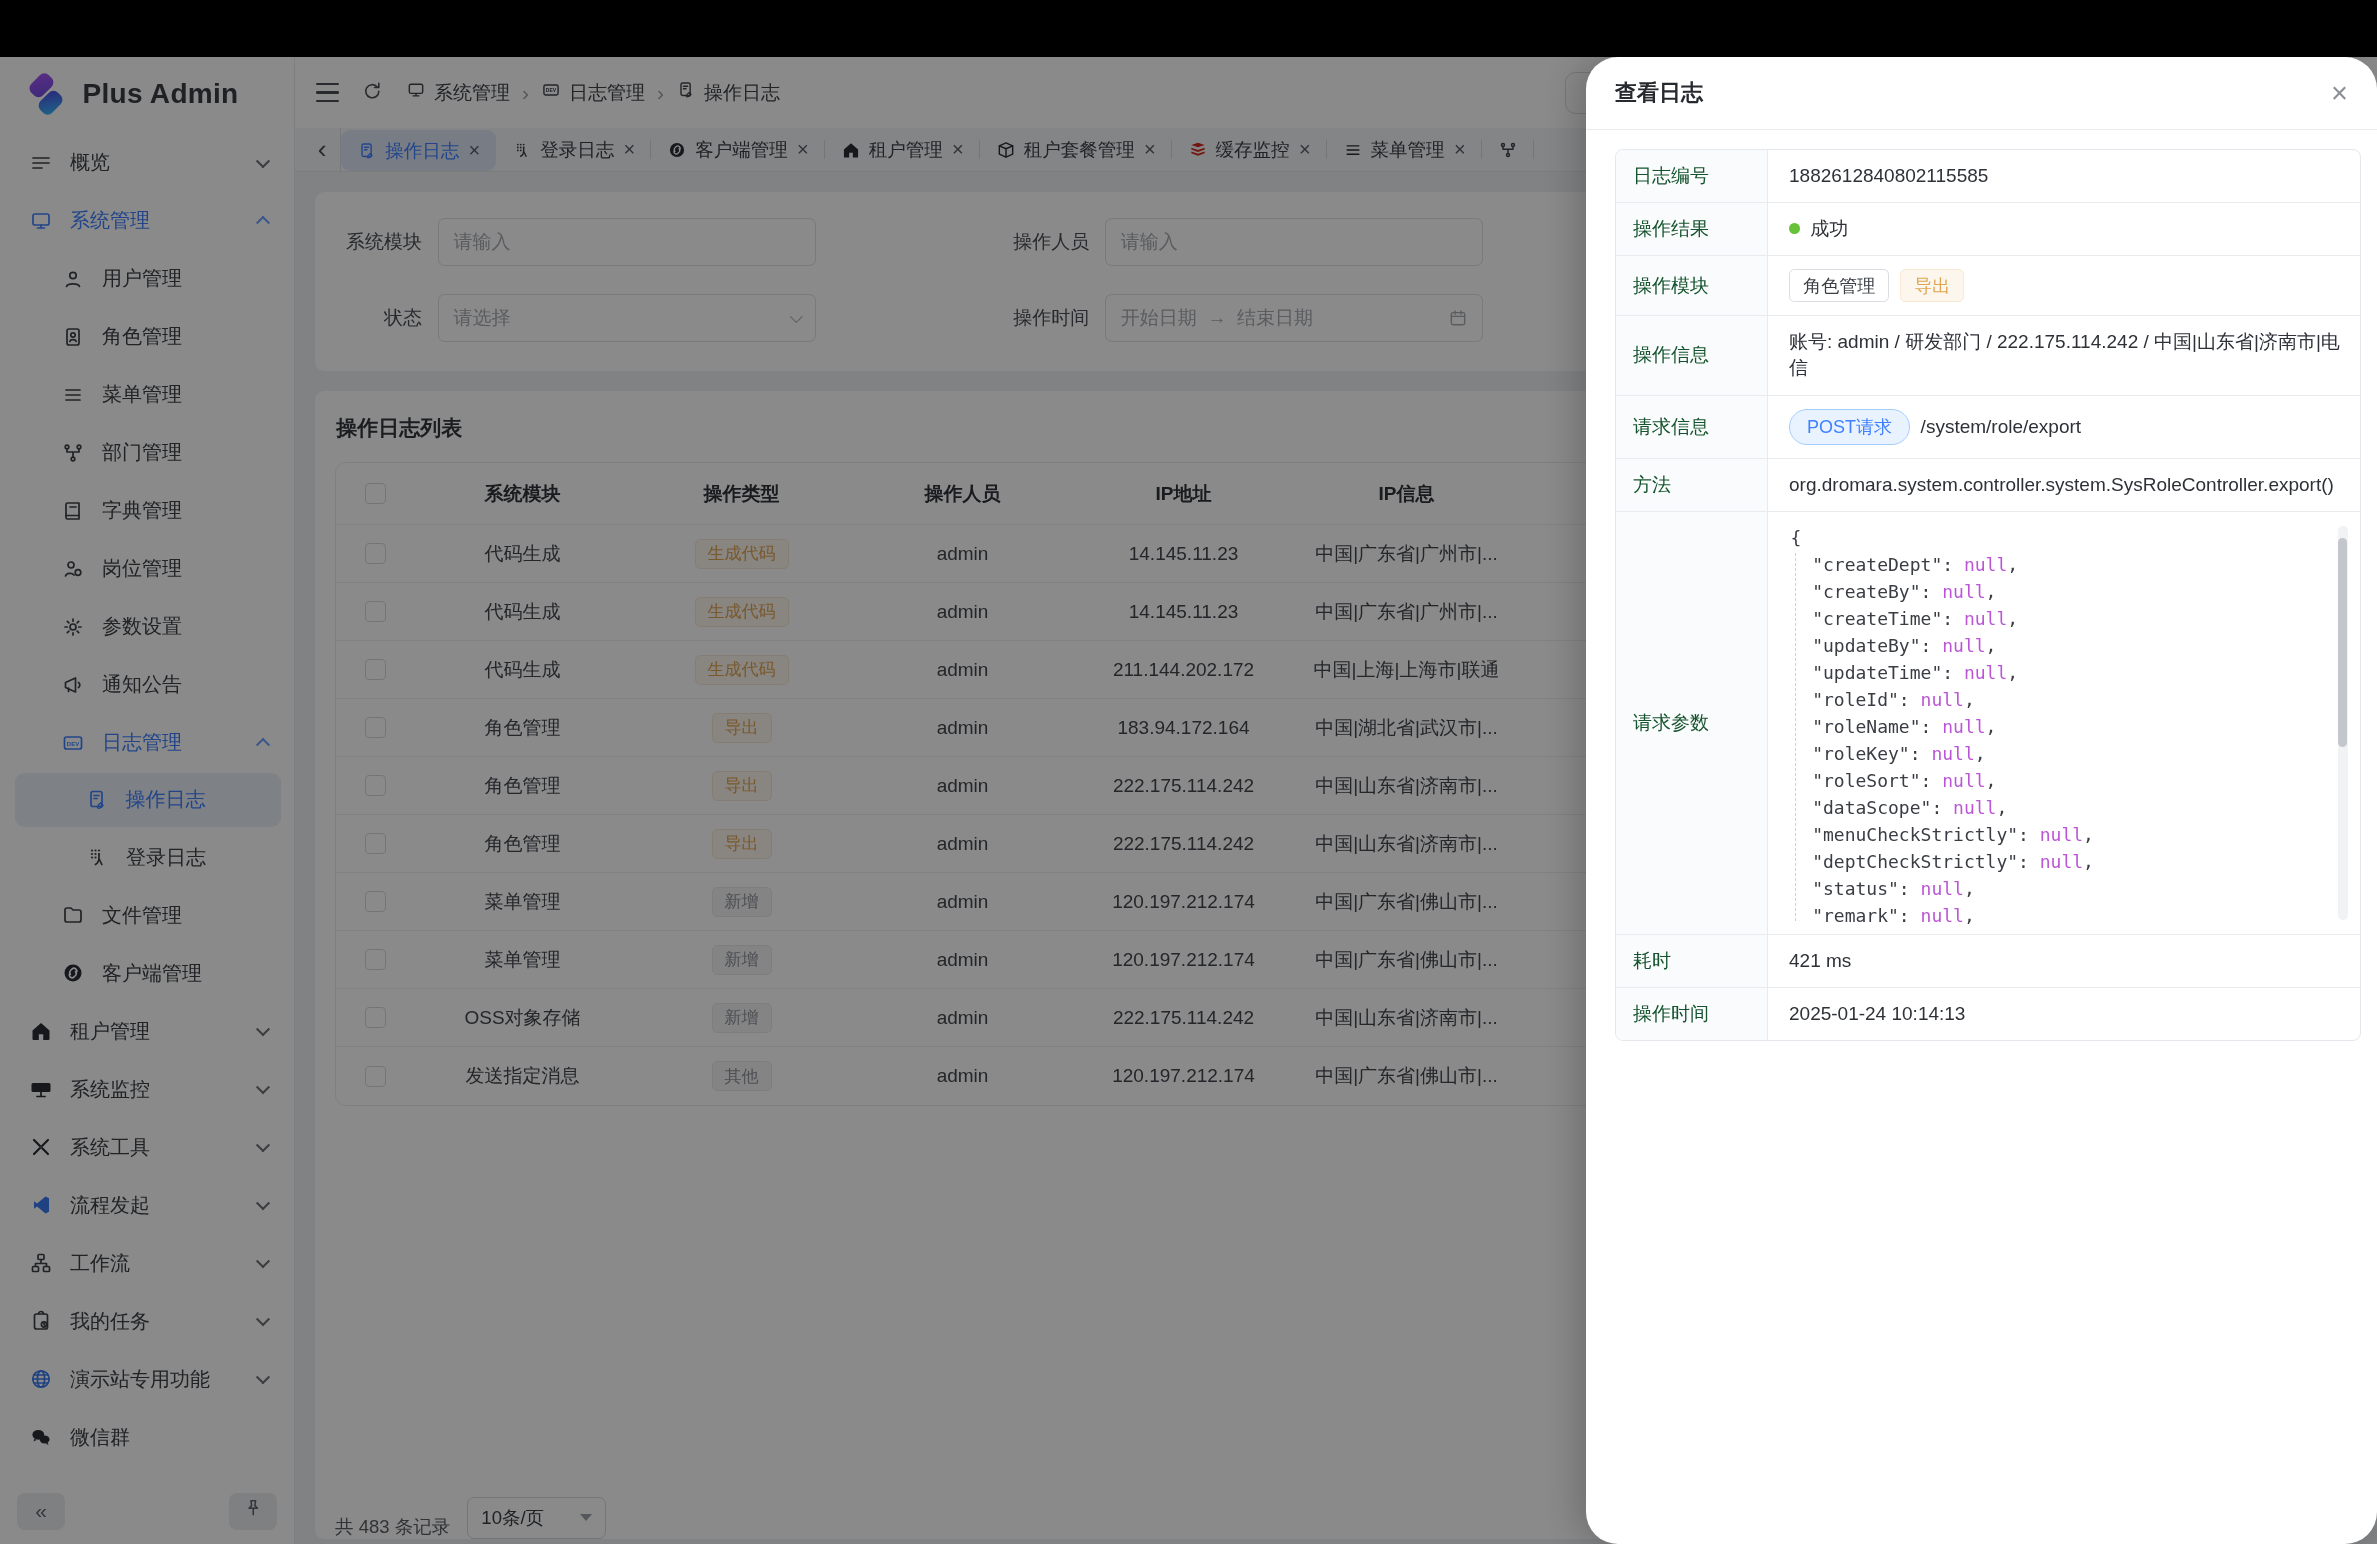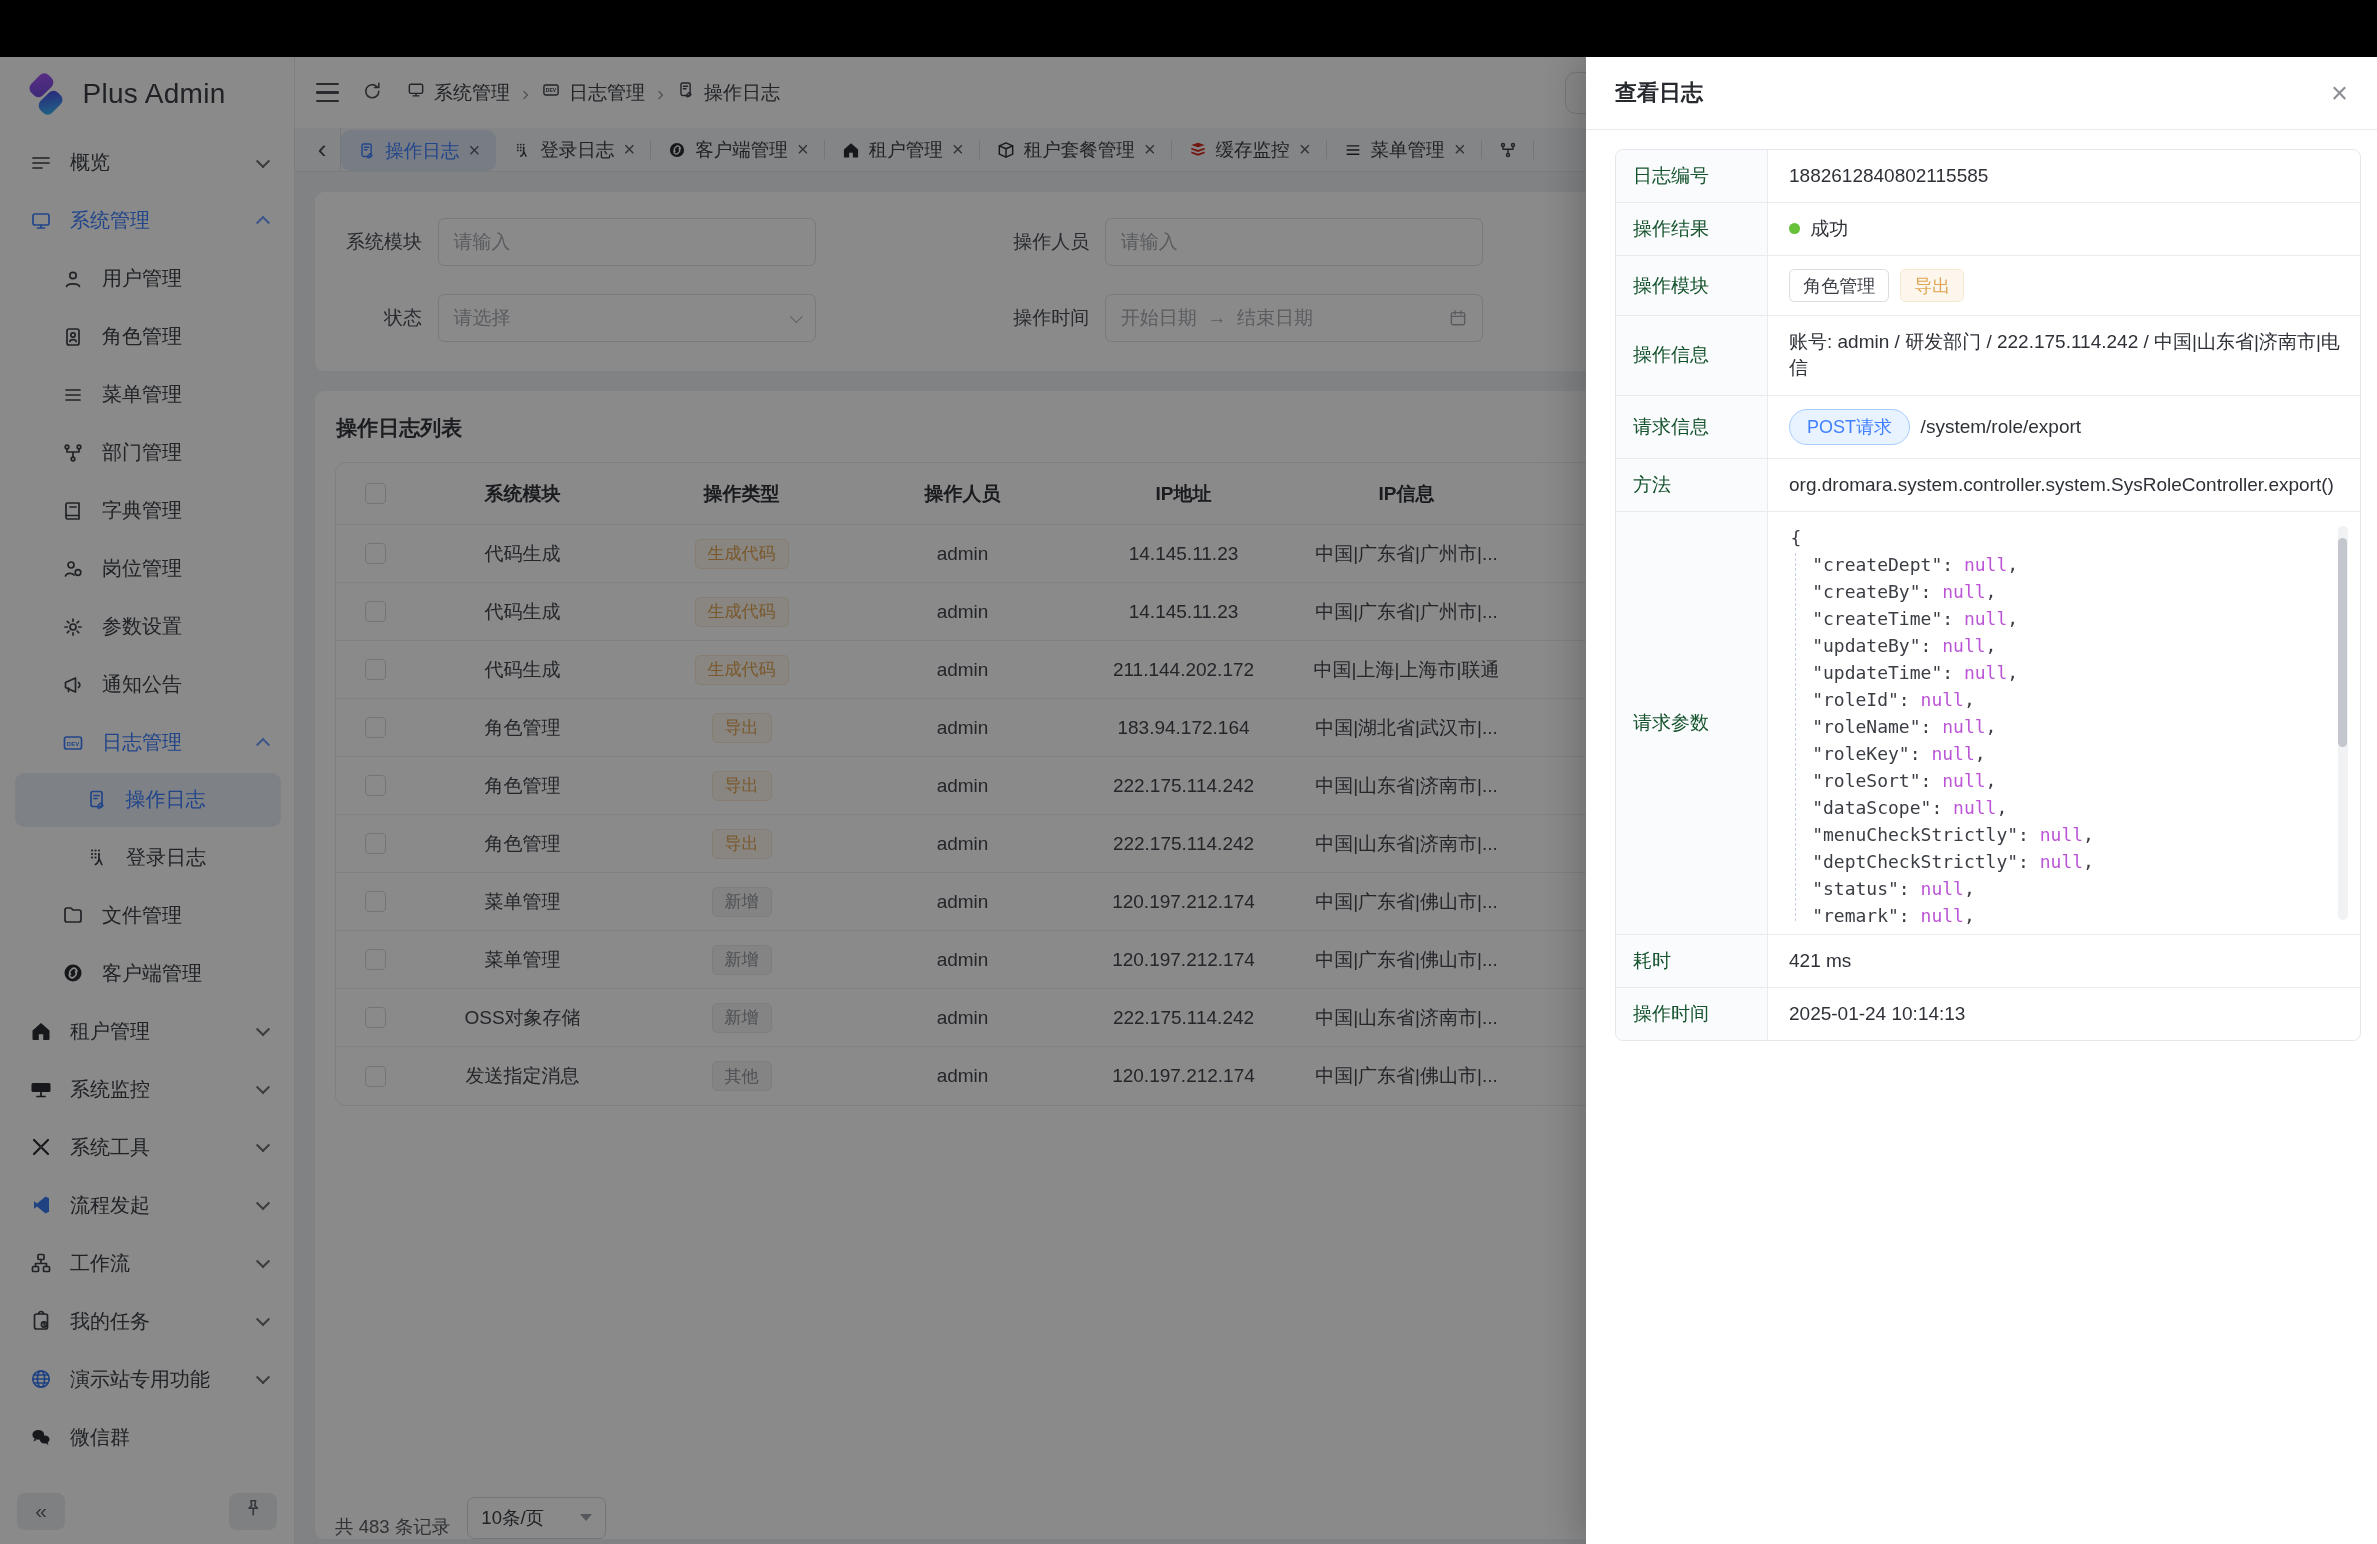--- a/index.html
+++ b/index.html
@@ -3,21 +3,21 @@
 <meta charset="utf-8">
 <style>
   * { margin:0; padding:0; box-sizing:border-box; }
   html,body { width:2377px; height:1544px; background:#000; font-family:"Liberation Sans","DejaVu Sans",sans-serif; }
   .app { position:absolute; left:0; top:57px; width:2377px; height:1487px; background:#eef0f3; display:flex; overflow:hidden; }
 
   
   .sidebar { width:295px; min-width:295px; background:#fff; border-right:0.7px solid #e7e9ec; display:flex; flex-direction:column; position:relative; z-index:1; }
   .logo { height:74px; display:flex; align-items:center; gap:14.5px; padding-left:24px; flex:none; }
   .logo-mark svg { width:44px; height:44px; display:block; }
-  .logo-title { font-size:28px; font-weight:400; color:#3a3e45; letter-spacing:0.3px; }
+  .logo-title { font-size:28px; font-weight:700; color:#3a3e45; letter-spacing:0.3px; }
   .menu { flex:1; overflow:hidden; padding-top:2.6px; }
   .mi { height:58px; display:flex; align-items:center; gap:17px; color:#3d4147; font-size:20px; position:relative; cursor:pointer;text-align:center; }
   .mi .icn { display:flex; }
   .mi .icn svg { width:24px; height:24px; }
   .mi.l1 { padding-left:29px; }
   .mi.l2 { padding-left:61px; }
   .mi.l3 { padding-left:85px; }
   .mi.group-active { color:#4080ff; }
   .mi.active { margin:1.3px 13.2px 1.3px 14.5px; padding-left:70px; height:54px; background:#e9eef7; border-radius:9.2px; color:#4080ff; }
   .chev { width:10px; height:10px; border-right:2px solid currentColor; border-bottom:2px solid currentColor; position:absolute; right:26.4px; opacity:.75; }
@@ -69,21 +69,21 @@
   .cbx { width:21px; height:21px; border:1.3px solid #d3d7dd; border-radius:4.6px; margin:0 auto; background:#fff; }
   .badge { display:inline-flex; align-items:center; height:30px; padding:0 12px; border-radius:5.3px; font-size:17px; border:0.7px solid; }
   .badge.warning { color:#dfa452; background:#fdf6ec; border-color:#f6e8d2; }
   .badge.info { color:#8f939a; background:#f4f4f5; border-color:#e7e8ea; }
   .pagination { height:69px; display:flex; align-items:flex-end; gap:17px; font-size:18.5px; color:#5b5f66; margin-top:auto; }
   .page-select { width:139px; height:42px; border:0.7px solid #d6d9de; border-radius:7px; display:flex; align-items:center; padding:0 13.2px; color:#3c4046; background:#fff; cursor:pointer; }
   .page-select .caret { margin-left:auto; width:0; height:0; border-left:6px solid transparent; border-right:6px solid transparent; border-top:7.3px solid #9ba1a9; }
 
   
   .overlay { position:absolute; inset:0; background:rgba(0,0,0,.46); z-index:40; }
-  .drawer { position:absolute; top:0; right:0; width:791px; height:100%; background:#fff; z-index:50; box-shadow:-10.6px 0 32px rgba(0,0,0,.18); display:flex; flex-direction:column; }
+  .drawer { position:absolute; top:0; right:0; width:791px; height:100%; background:#fff; z-index:50; box-shadow:-10.6px 0 32px rgba(0,0,0,.18); display:flex; flex-direction:column;border-radius:32px; }
   .drawer-head { height:73px; flex:none; display:flex; align-items:center; justify-content:space-between; padding:0 29px; border-bottom:0.7px solid #e8eaed; }
   .drawer-title { font-size:22px; font-weight:600; color:#26292e; }
   .drawer-close { font-size:29px; color:#8a8f96; cursor:pointer; line-height:1; }
   .drawer-body { padding:18.5px 16px 0 29px; overflow:hidden; }
   .desc { border:0.7px solid #e4e7ec; border-radius:8px; overflow:hidden; }
   .desc-row { display:flex; border-top:0.7px solid #e9ebef; }
   .desc-row:first-child { border-top:none; }
   .desc-label { width:152px; min-width:152px; background:#fafbfc; border-right:0.7px solid #e9ebef; display:flex; align-items:center; padding:0 17px; font-size:19px; color:#14532d; }
   .desc-value { flex:1; display:flex; align-items:center; padding:13.2px 13.2px 13.2px 21px; font-size:19px; color:#2e3137; min-height:52px; gap:10.6px; flex-wrap:wrap; }
   .dot { width:10.6px; height:10.6px; border-radius:50%; background:#67c23a; flex:none; }

